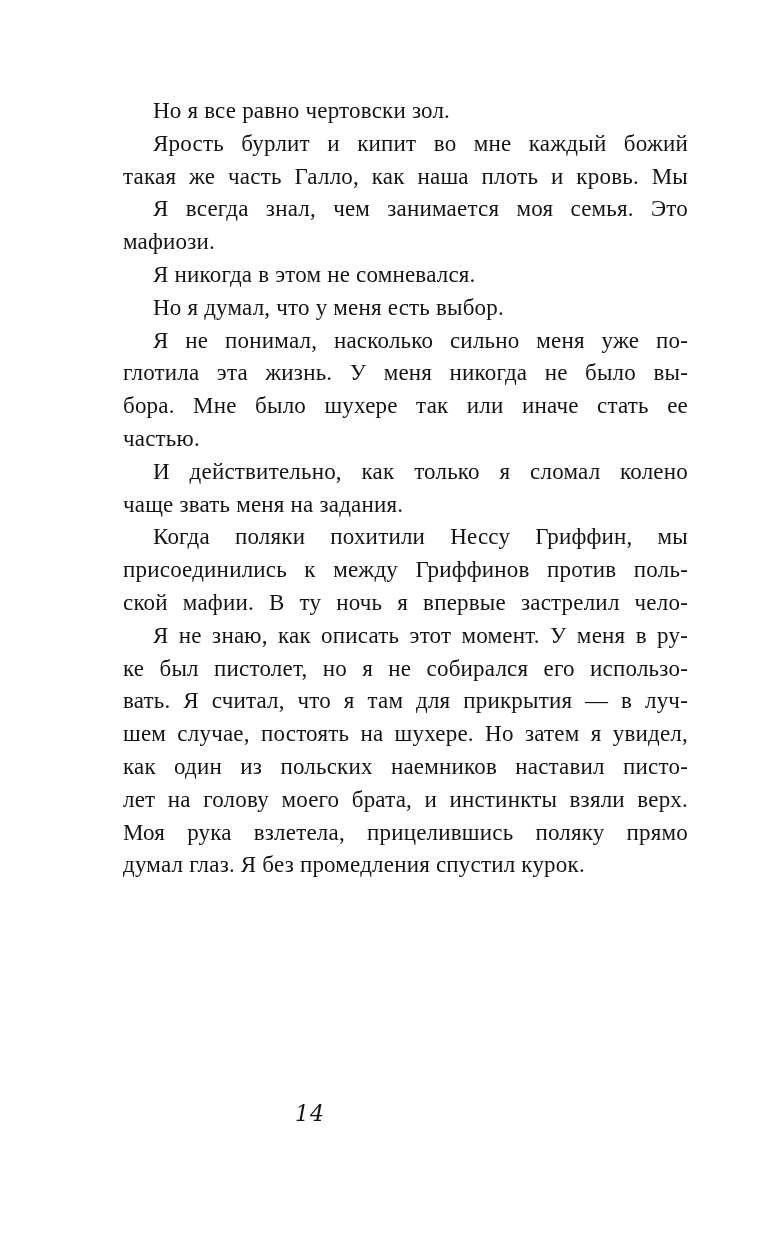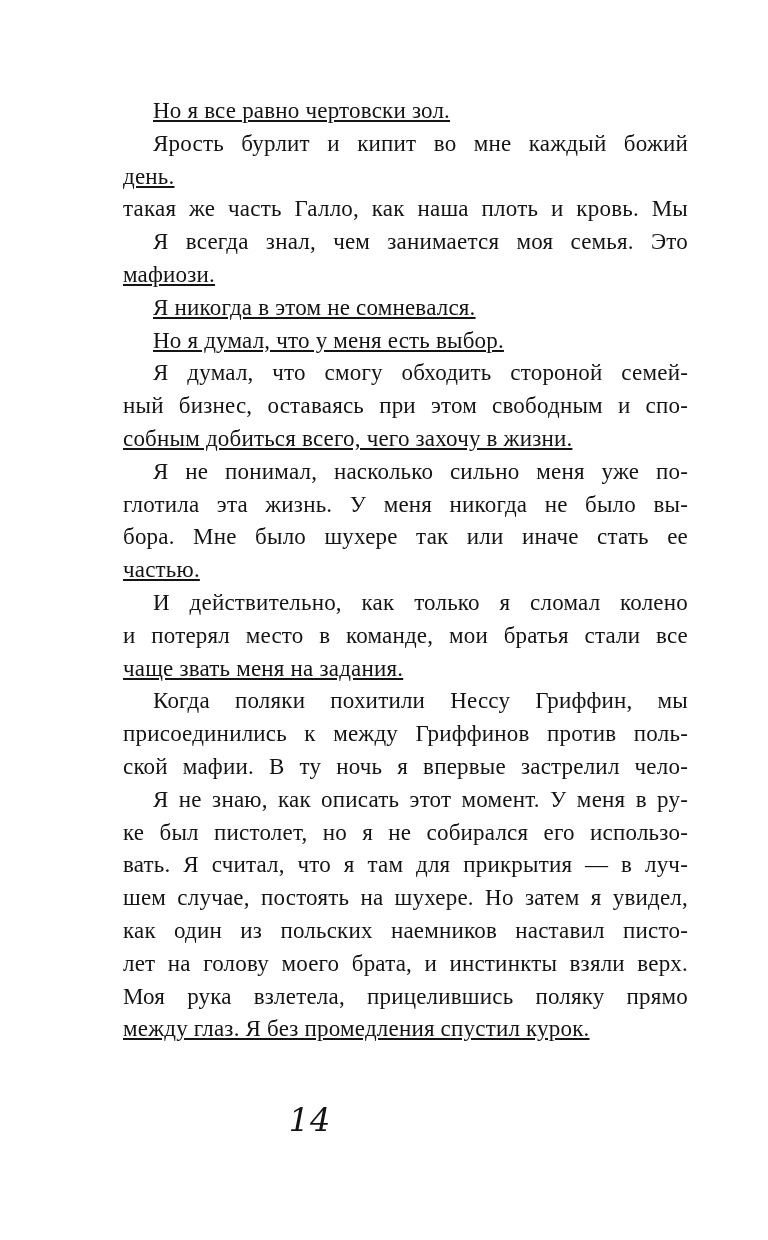--- a/index.html
+++ b/index.html
@@ -36,87 +36,79 @@
     height: 32.8px;
     letter-spacing: 0.2px;
     text-align: justify;
     text-align-last: justify;
     white-space: normal;
     overflow: hidden;
   }
   .line.last {
     text-align: center;
     text-align-last: left;
-    text-decoration: underline;
   }
   .line.first {
     text-indent: 30px;
   }
   .page-number {
     position: absolute;
     top: 1101px;
     left: 0;
     width: 620px;
     text-align: center;
     font-family: "DejaVu Serif", serif;
     font-style: italic;
-    font-size: 32px;
+    font-size: 22px;
     letter-spacing: 1px;
     color: #141414;
   }
 </style>
 </head>
 <body>
 
 <div class="book-page">
   <div class="text-block" id="text-block">
       <div class="paragraph">
         <div class="line first last">Но я все равно чертовски зол.</div>
       </div>
       <div class="paragraph">
         <div class="line first">Ярость бурлит и кипит во мне каждый божий</div>
-        <div class="line last">день.</div>
       </div>
       <div class="paragraph">
         <div class="line">такая же часть Галло, как наша плоть и кровь. Мы</div>
         <div class="line first">Я всегда знал, чем занимается моя семья. Это</div>
         <div class="line last">мафиози.</div>
       </div>
       <div class="paragraph">
         <div class="line first last">Я никогда в этом не сомневался.</div>
       </div>
       <div class="paragraph">
         <div class="line first last">Но я думал, что у меня есть выбор.</div>
       </div>
       <div class="paragraph">
-        <div class="line first">Я думал, что смогу обходить стороной семей-</div>
-        <div class="line">ный бизнес, оставаясь при этом свободным и спо-</div>
-        <div class="line last">собным добиться всего, чего захочу в жизни.</div>
-      </div>
-      <div class="paragraph">
         <div class="line first">Я не понимал, насколько сильно меня уже по-</div>
         <div class="line">глотила эта жизнь. У меня никогда не было вы-</div>
         <div class="line">бора. Мне было шухере так или иначе стать ее</div>
         <div class="line last">частью.</div>
       </div>
       <div class="paragraph">
         <div class="line first">И действительно, как только я сломал колено</div>
-        <div class="line">и потерял место в команде, мои братья стали все</div>
         <div class="line last">чаще звать меня на задания.</div>
       </div>
       <div class="paragraph">
         <div class="line first">Когда поляки похитили Нессу Гриффин, мы</div>
         <div class="line">присоединились к между Гриффинов против поль-</div>
         <div class="line">ской мафии. В ту ночь я впервые застрелил чело-</div>
       </div>
       <div class="paragraph">
         <div class="line first">Я не знаю, как описать этот момент. У меня в ру-</div>
         <div class="line">ке был пистолет, но я не собирался его использо-</div>
         <div class="line">вать. Я считал, что я там для прикрытия — в луч-</div>
         <div class="line">шем случае, постоять на шухере. Но затем я увидел,</div>
         <div class="line">как один из польских наемников наставил писто-</div>
         <div class="line">лет на голову моего брата, и инстинкты взяли верх.</div>
         <div class="line">Моя рука взлетела, прицелившись поляку прямо</div>
-        <div class="line last">между глаз. Я без промедления спустил курок.</div>
+        <div class="line last">думал глаз. Я без промедления спустил курок.</div>
       </div>
     </div>
   <div class="page-number">14</div>
 </div>
 
 </body></html>

